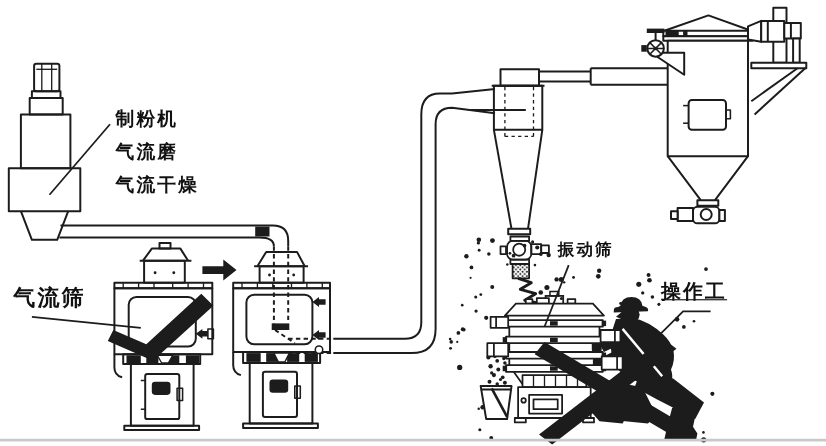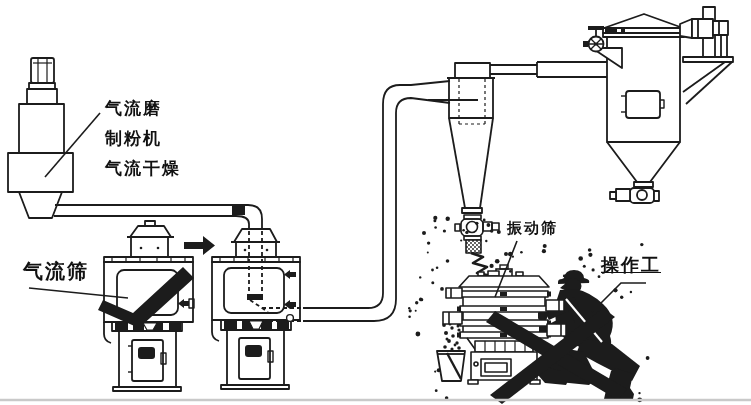--- a/index.html
+++ b/index.html
@@ -7,21 +7,21 @@
     position:relative;width:751px;height:405px;background:#ffffff;
     overflow:hidden;font-family:"Liberation Sans",sans-serif;
   }
   .stage svg{position:absolute;left:0;top:0;}
   .lbl{
     position:absolute;color:#111;font-weight:700;white-space:nowrap;
     letter-spacing:2px;line-height:1;
   }
   .lbl-mill{left:105px;top:100px;font-size:17px;}
   .lbl-mill div{margin-bottom:13px;}
-  .lbl-airsieve{left:23px;top:261px;font-size:20px;}
+  .lbl-airsieve{left:12px;top:261px;font-size:20px;}
   .lbl-vibsieve{left:507px;top:220px;font-size:15px;}
   .lbl-operator{left:601px;top:256px;font-size:18px;text-decoration:underline;}
 </style>
 </head>
 <body>
 
 <div class="stage">
 <svg width="751" height="405" viewBox="0 0 751 405">
   <defs>
     <pattern id="stip" width="4" height="4" patternUnits="userSpaceOnUse">
@@ -385,20 +385,20 @@
     <line x1="100" y1="113" x2="45" y2="177"></line>
     <line x1="29" y1="288" x2="128" y2="298"></line>
     <line x1="517" y1="241" x2="495" y2="297"></line>
     <path d="M646,283 H621 L592,312"></path>
   </g>
 
   <line x1="0" y1="400" x2="751" y2="400" stroke="#c9c9c9" stroke-width="2.5"></line>
 </svg>
 
   <div class="lbl lbl-mill">
+    <div>制粉机</div>
     <div>气流磨</div>
-    <div>制粉机</div>
     <div>气流干燥</div>
   </div>
   <div class="lbl lbl-airsieve">气流筛</div>
   <div class="lbl lbl-vibsieve">振动筛</div>
   <div class="lbl lbl-operator">操作工</div>
 </div>
 
 </body></html>

